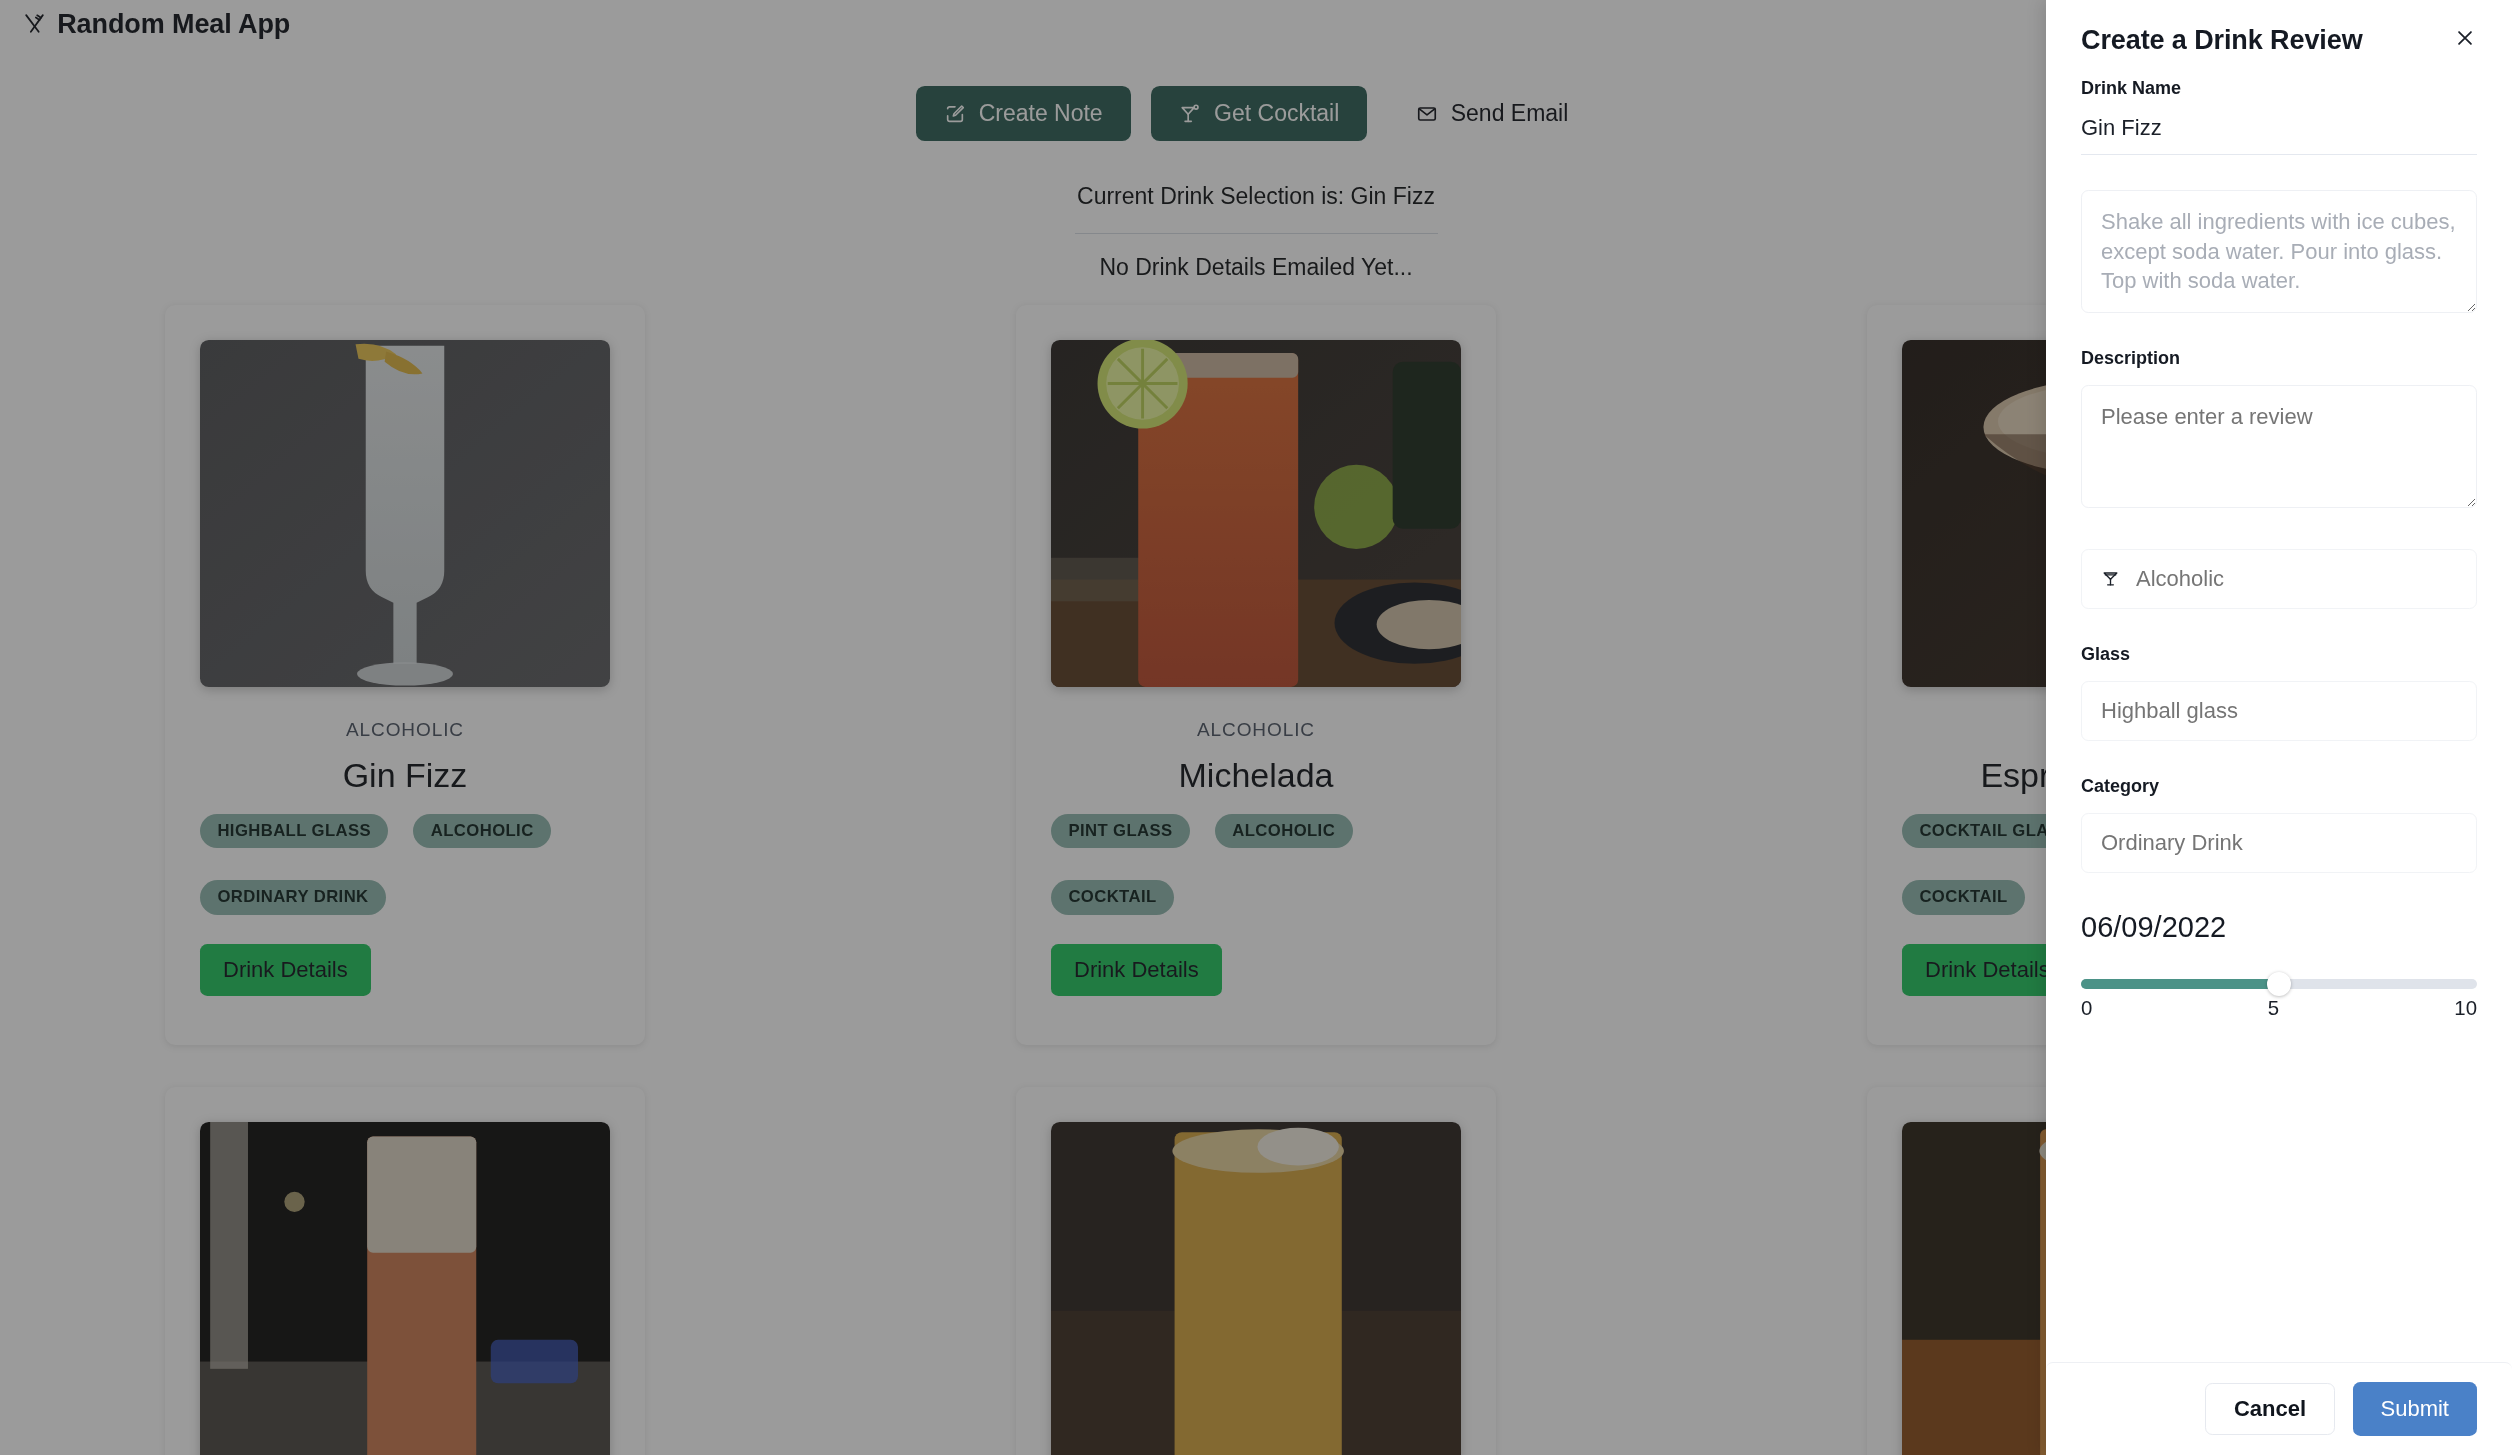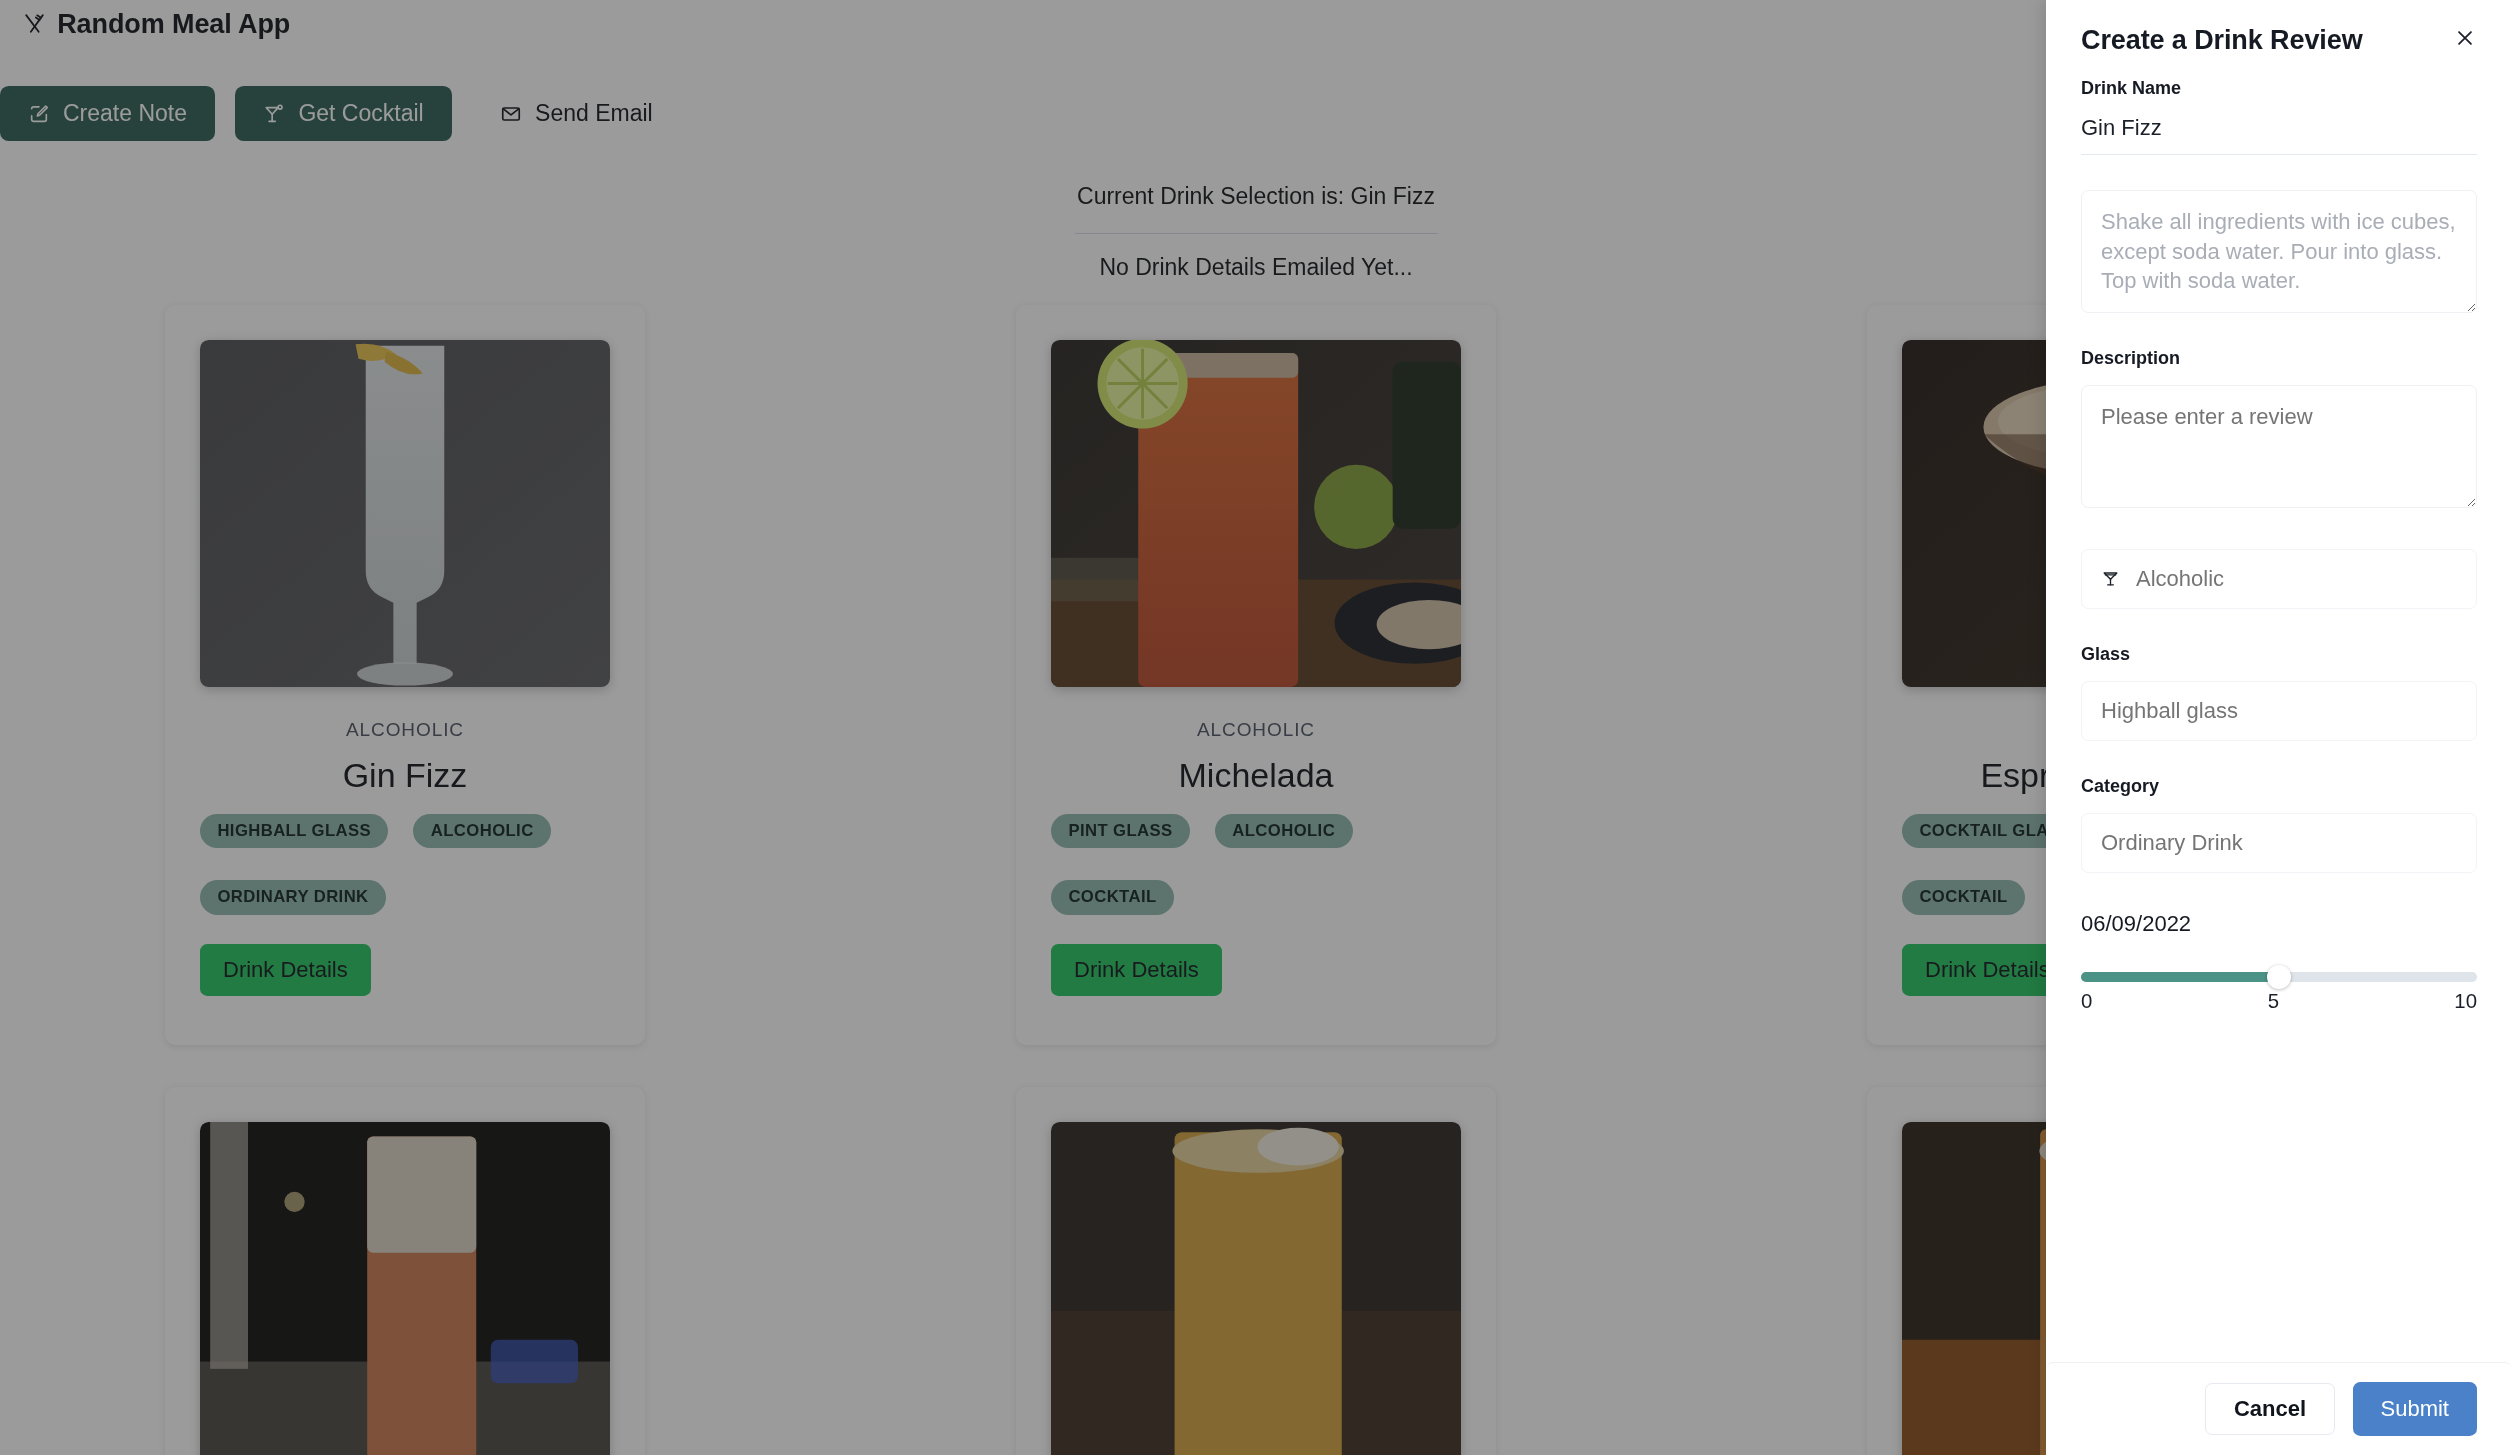--- a/index.html
+++ b/index.html
@@ -47,21 +47,21 @@
   }
   .topbar-spacer { flex: 1; }
   .nav-link {
     font-size: 22.5px; color: #2b5f54; font-weight: 400;
     white-space: nowrap; margin-right: 25px;
   }
 
   
   .actions {
     position: absolute; top: 86px; left: 0; right: 0;
-    display: flex; gap: 20.4px;
+    display: flex; justify-content: center; gap: 20.4px;
     z-index: 10;
   }
   .btn {
     display: inline-flex; align-items: center; gap: 13px;
     height: 55px; padding: 0 28px;
     border-radius: 8.7px; border: none;
     font-size: 23px; font-family: inherit;
     cursor: pointer; white-space: nowrap;
   }
   .btn-filled { background: #2c5e54; color: #ffffff; }
@@ -201,21 +201,21 @@
     padding: 16px 19px;
   }
   .icon-field input {
     border: none; outline: none; background: transparent;
     font-size: 22px; font-family: inherit; color: #a9aeb7;
     flex: 1; padding: 0;
   }
   .mt-48 { margin-top: 35px; }
   .mt-56 { margin-top: 41px; }
   .date-text {
-    font-size: 22px; color: #151a23; margin-top: 38px;
+    font-size: 29px; color: #151a23; margin-top: 38px;
   }
 
   
   .slider-wrap { margin-top: 35px; }
   .slider-track {
     position: relative;
     height: 9.4px; border-radius: 726px; background: #dfe3ea;
   }
   .slider-fill {
     position: absolute; left: 0; top: 0; bottom: 0;

